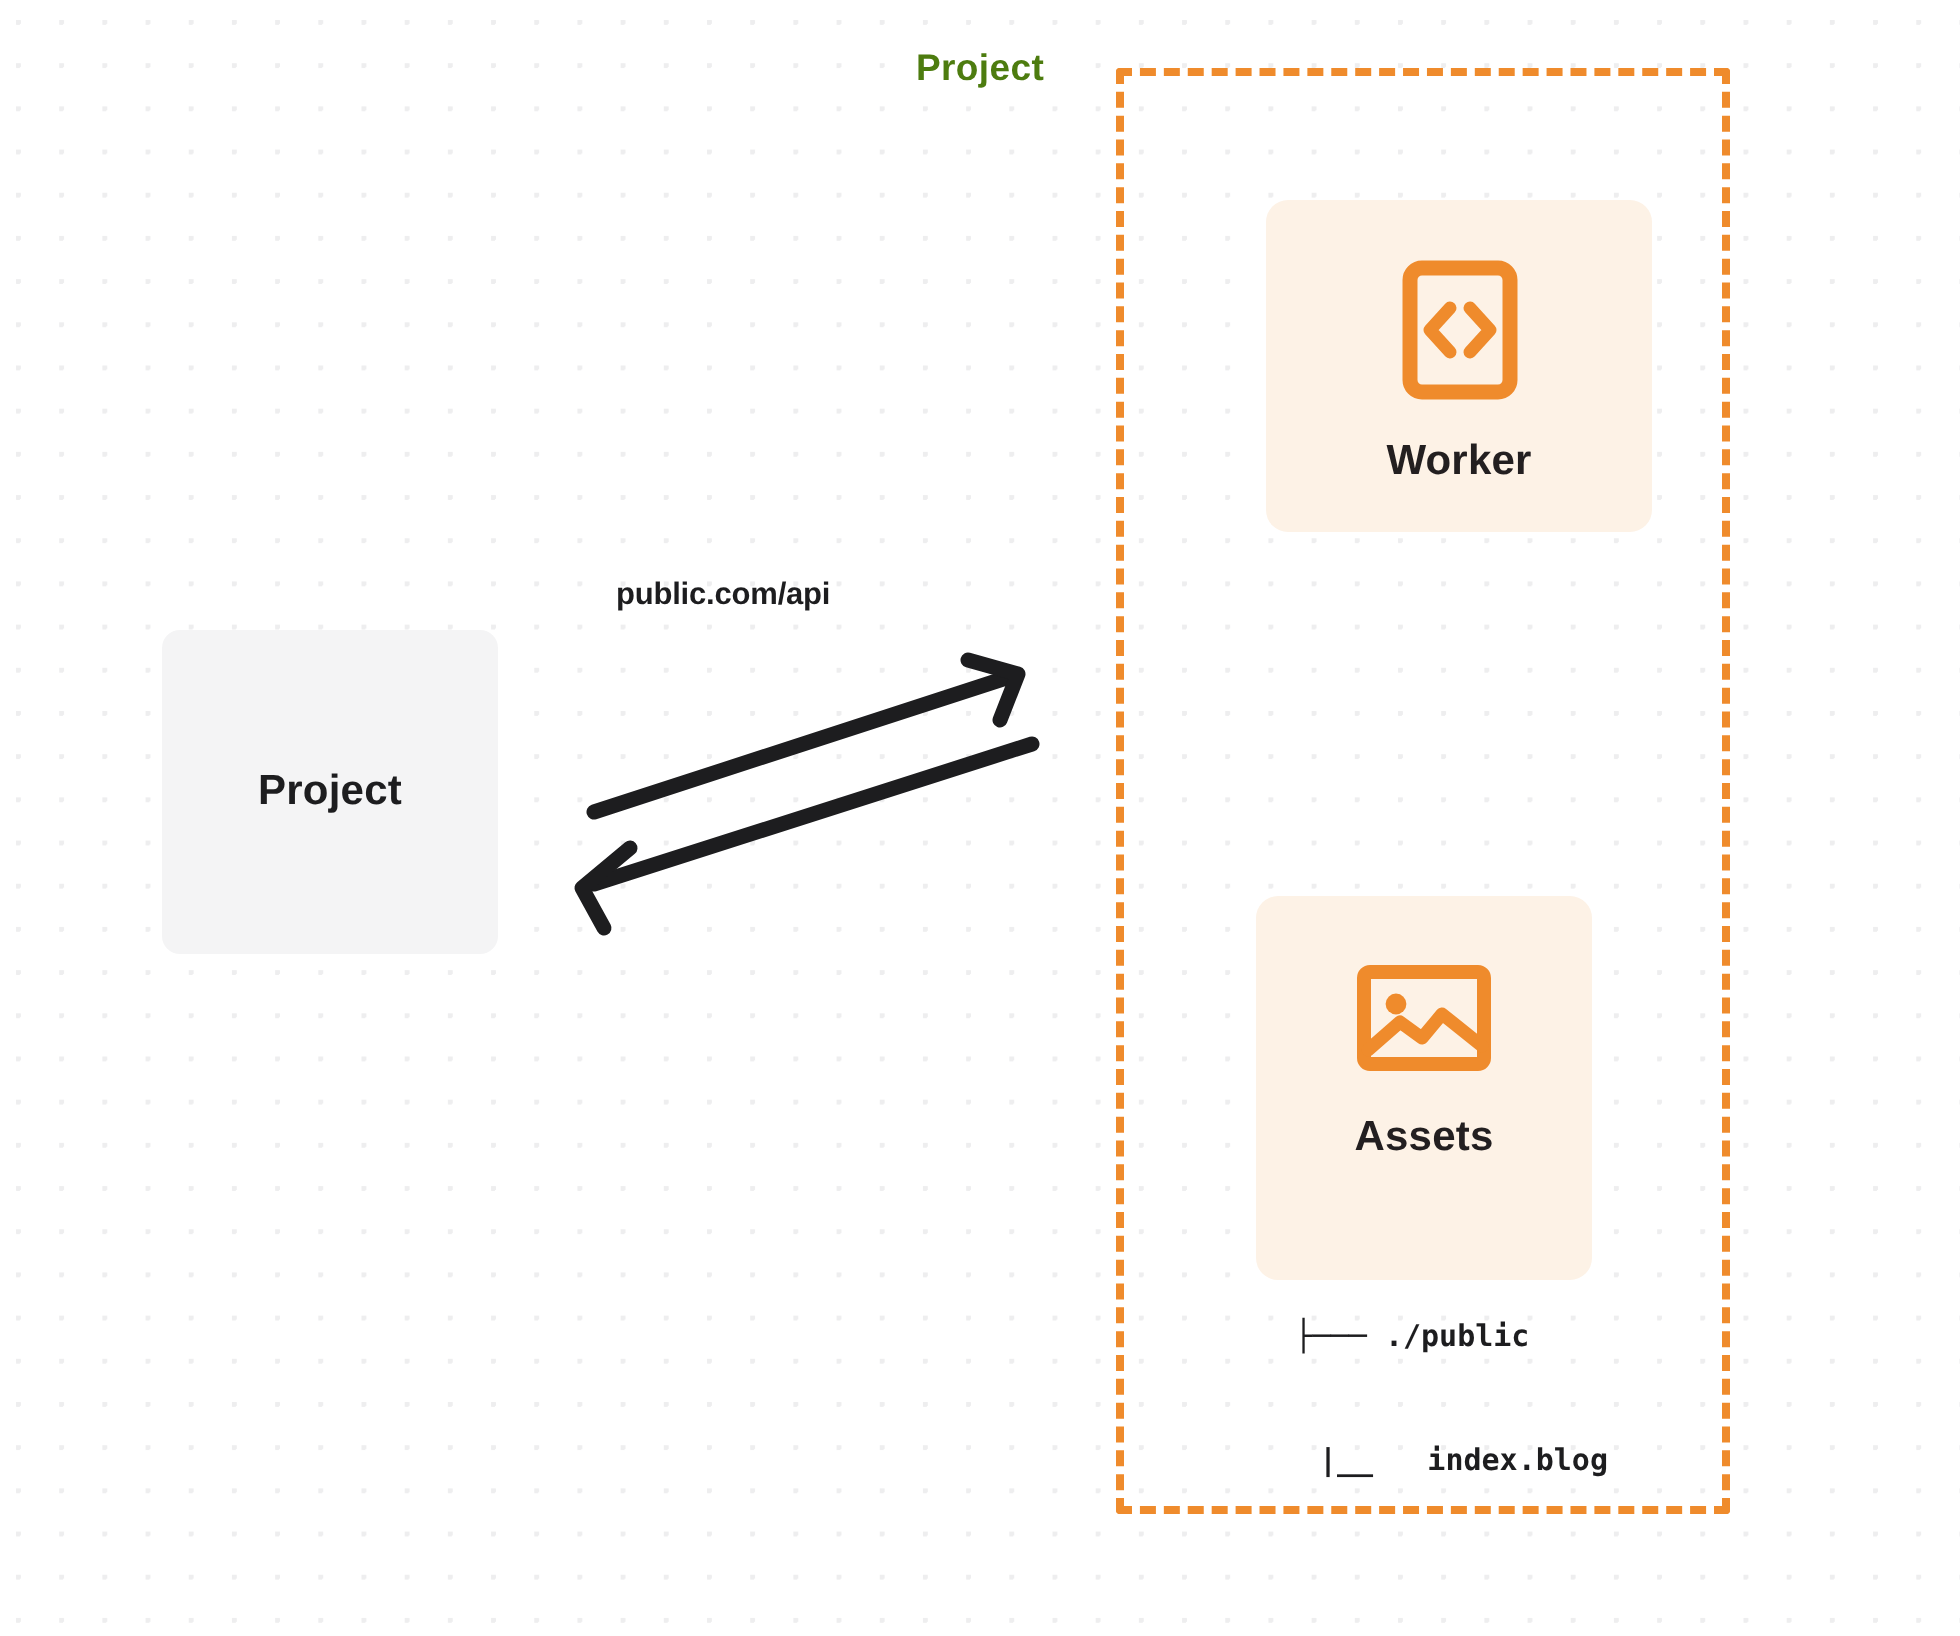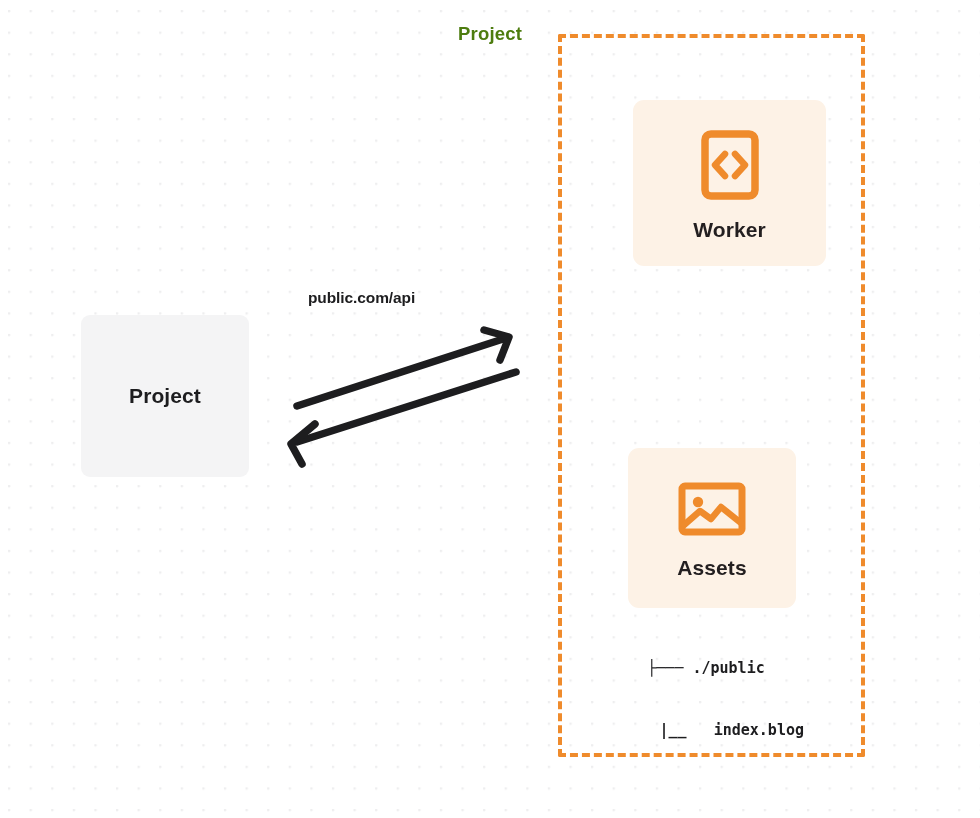--- a/index.html
+++ b/index.html
@@ -99,21 +99,21 @@
   .card-worker {
     left: 633px;
     top: 100px;
     width: 193px;
     height: 166px;
   }
   .card-assets {
     left: 628px;
     top: 448px;
     width: 168px;
-    height: 160px;
+    height: 192px;
   }
   .card-icon {
     margin-top: 30px;
   }
   .card-assets .card-icon {
     margin-top: 32px;
   }
   .card-label {
     margin-top: 14px;
     font-size: 21px;

